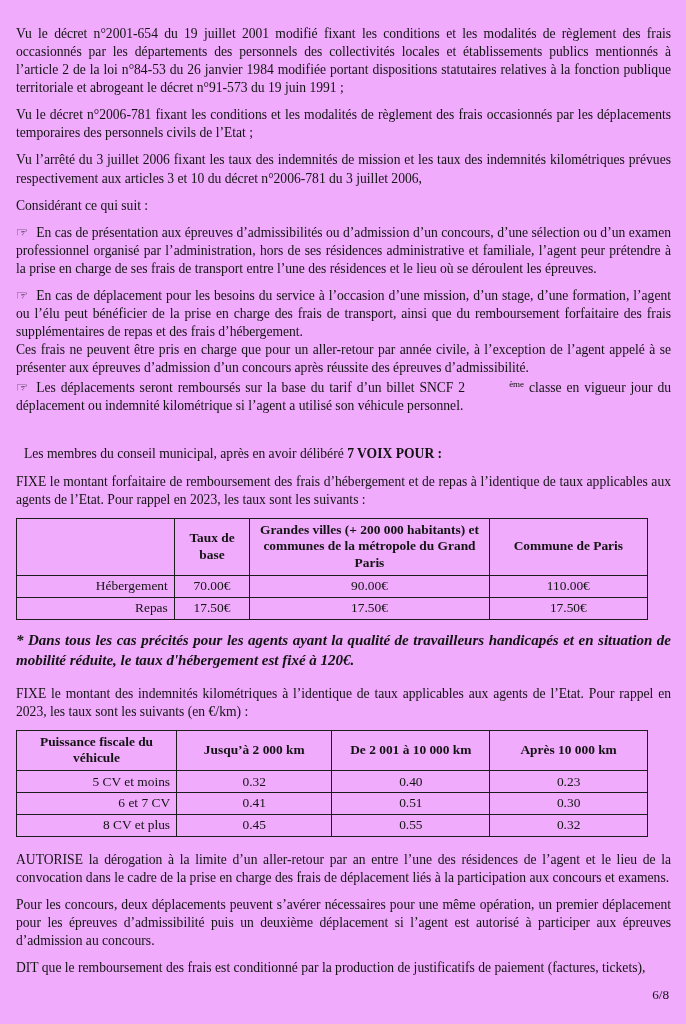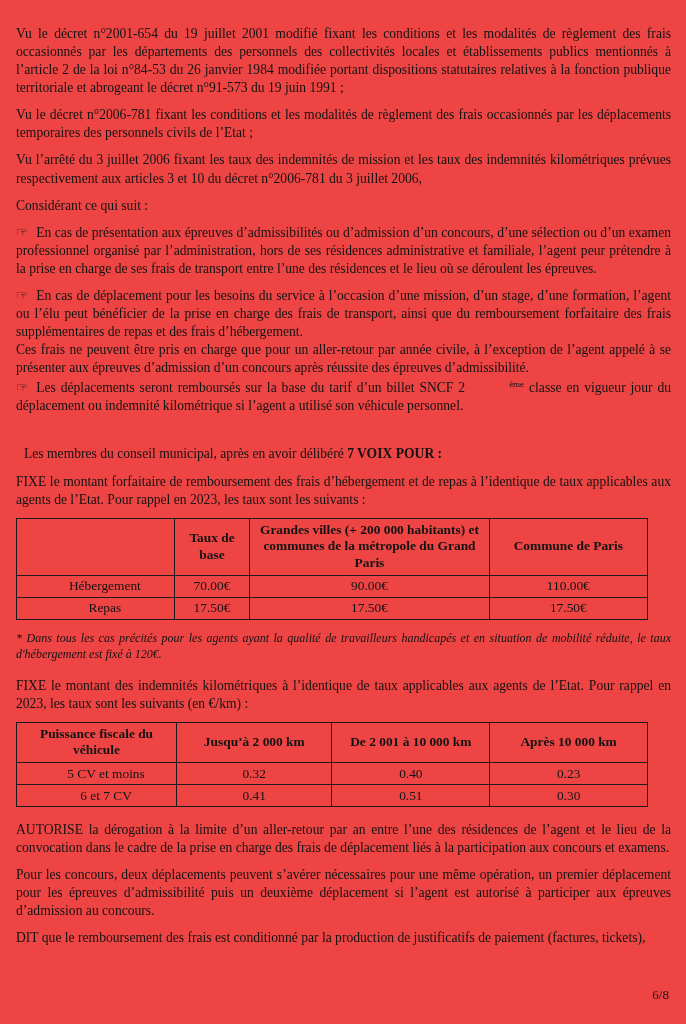--- a/index.html
+++ b/index.html
@@ -1,20 +1,20 @@
 <!DOCTYPE html>
 <html><head>
 <meta charset="utf-8">
 <style>
   html, body { margin: 0; padding: 0; background: #ffffff; }
   .page {
     position: relative;
     width: 686px;
     height: 1024px;
-    background: #ef4444;
+    background: #f0abfc;
     box-sizing: border-box;
     padding: 25px 15px 0 16px;
     font-family: "Liberation Serif", "DejaVu Serif", serif;
     font-size: 13.6px;
     line-height: 1.33;
     color: #131313;
     overflow: hidden;
   }
   p { margin: 0 0 9px 0; text-align: justify; }
   .no-gap { margin-bottom: 2px; margin-top: -9px; }
@@ -32,37 +32,38 @@
   }
   th, td { border: 1px solid #1c1c1c; font-size: 13.4px; }
   th {
     font-weight: bold;
     text-align: center;
     vertical-align: middle;
     padding: 3px 6px;
     line-height: 1.25;
   }
   td { padding: 1.5px 6px; text-align: center; }
-  td.rowlabel { text-align: center; padding-left: 25px; }
+  td.rowlabel { text-align: right; padding-left: 25px; }
 
   .t1-c0 { width: 25.0%; }
   .t1-c1 { width: 10.9%; }
   .t1-c2 { width: 39.0%; }
   .t1-c3 { width: 25.1%; }
 
   .t2-c0 { width: 25.4%; }
   .t2-c1 { width: 24.6%; }
   .t2-c2 { width: 25.0%; }
   .t2-c3 { width: 25.0%; }
 
   .footnote {
     font-style: italic;
-    font-size: 12px;
+    font-size: 15px;
     margin: 2px 0 14px 0;
     text-align: justify;
+    font-weight: bold;
   }
   .pagenum {
     position: absolute;
     right: 17px;
     top: 986px;
     font-size: 13.2px;
   }
 </style>
 </head>
 <body>
@@ -129,20 +130,26 @@
       <td>0.32</td>
       <td>0.40</td>
       <td>0.23</td>
     </tr>
     <tr>
       <td class="rowlabel">6 et 7 CV</td>
       <td>0.41</td>
       <td>0.51</td>
       <td>0.30</td>
     </tr>
+    <tr>
+      <td class="rowlabel">8 CV et plus</td>
+      <td>0.45</td>
+      <td>0.55</td>
+      <td>0.32</td>
+    </tr>
   </tbody>
     </table>
 
   <p class="gap-md">AUTORISE la dérogation à la limite d’un aller-retour par an entre l’une des résidences de l’agent et le lieu de la convocation dans le cadre de la prise en charge des frais de déplacement liés à la participation aux concours et examens.</p>
 
   <p>Pour les concours, deux déplacements peuvent s’avérer nécessaires pour une même opération, un premier déplacement pour les épreuves d’admissibilité puis un deuxième déplacement si l’agent est autorisé à participer aux épreuves d’admission au concours.</p>
 
   <p>DIT que le remboursement des frais est conditionné par la production de justificatifs de paiement (factures, tickets),</p>
 
   <div class="pagenum">6/8</div>

